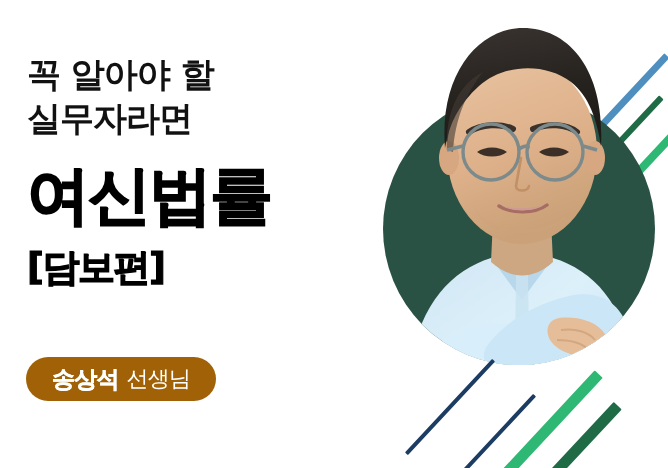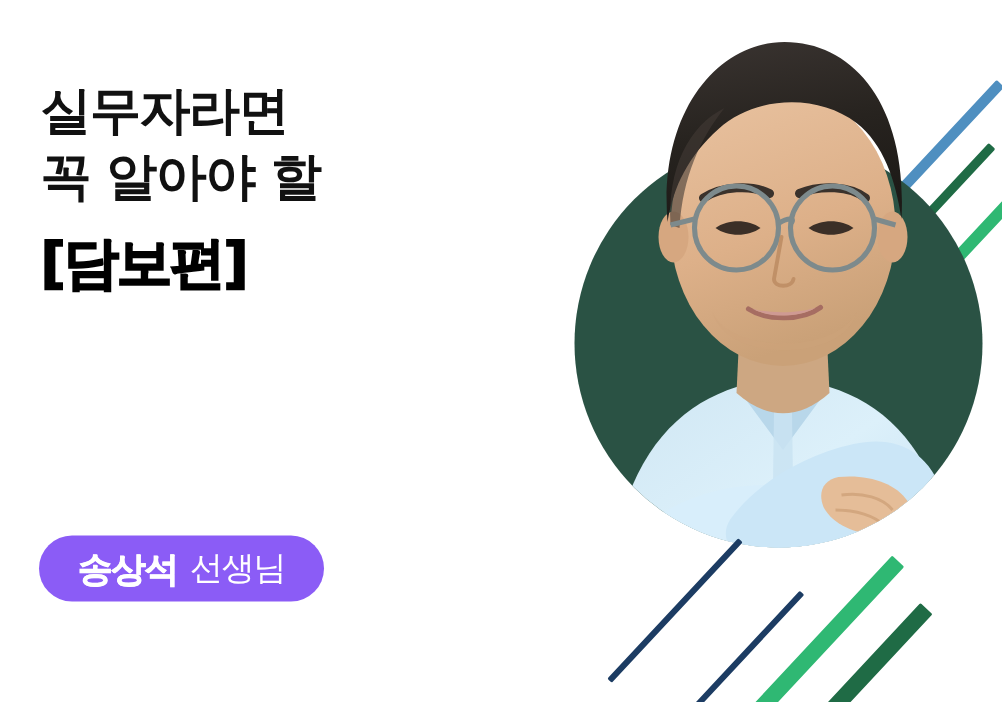--- a/index.html
+++ b/index.html
@@ -152,21 +152,21 @@
 
   
   #instructor-badge {
     position: absolute;
     left: 26px;
     top: 357px;
     height: 44px;
     padding: 0 26px;
     display: flex;
     align-items: center;
-    background: #8b5cf6;
+    background: #a16207;
     border-radius: 22px;
     box-sizing: border-box;
   }
   .badge-name {
     font-family: "DejaVu Sans", "Liberation Sans", sans-serif;
     font-size: 23px;
     font-weight: 900;
     letter-spacing: -0.8px;
     color: #ffffff;
     white-space: nowrap;
@@ -270,22 +270,23 @@
       <path d="M 92 208 C 104 236 174 236 188 208 C 180 242 100 242 92 208 Z" fill="#cda27c" opacity="0.35"></path>
     </svg>
   </div>
 
   <div class="deco-line line-bl-navy1"></div>
   <div class="deco-line line-bl-navy2"></div>
   <div class="deco-line line-bl-green"></div>
   <div class="deco-line line-bl-darkgreen"></div>
 
   <div id="text-block">
+    <div class="kicker">꼭 알아야 할</div>
     <div class="kicker">실무자라면</div>
-    <div class="kicker">꼭 알아야 할</div>
+    <div class="headline">여신법률</div>
     <div class="subheadline">[담보편]</div>
   </div>
 
   <div id="instructor-badge">
     <span class="badge-name">송상석</span>
     <span class="badge-title">선생님</span>
   </div>
 
 </div>
 

